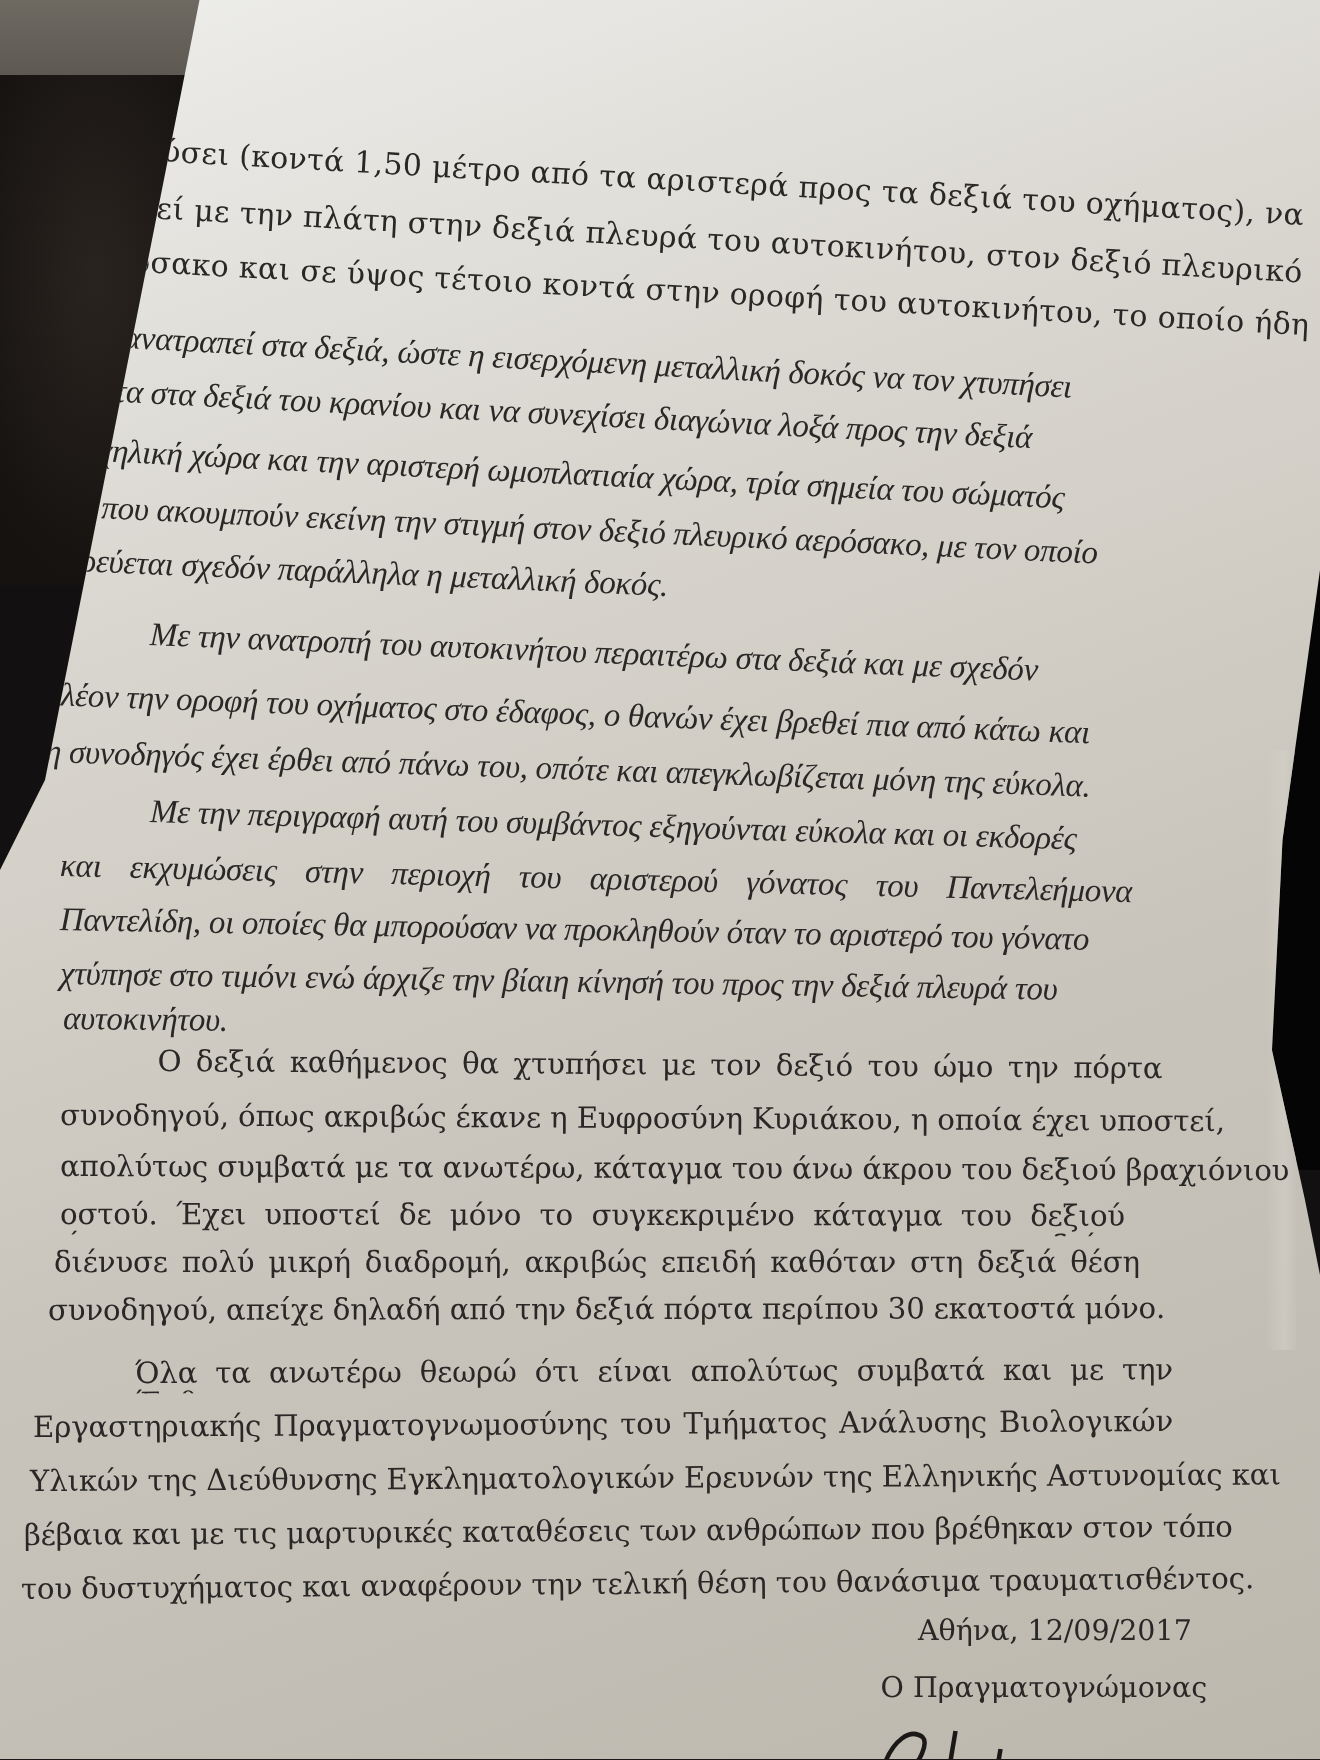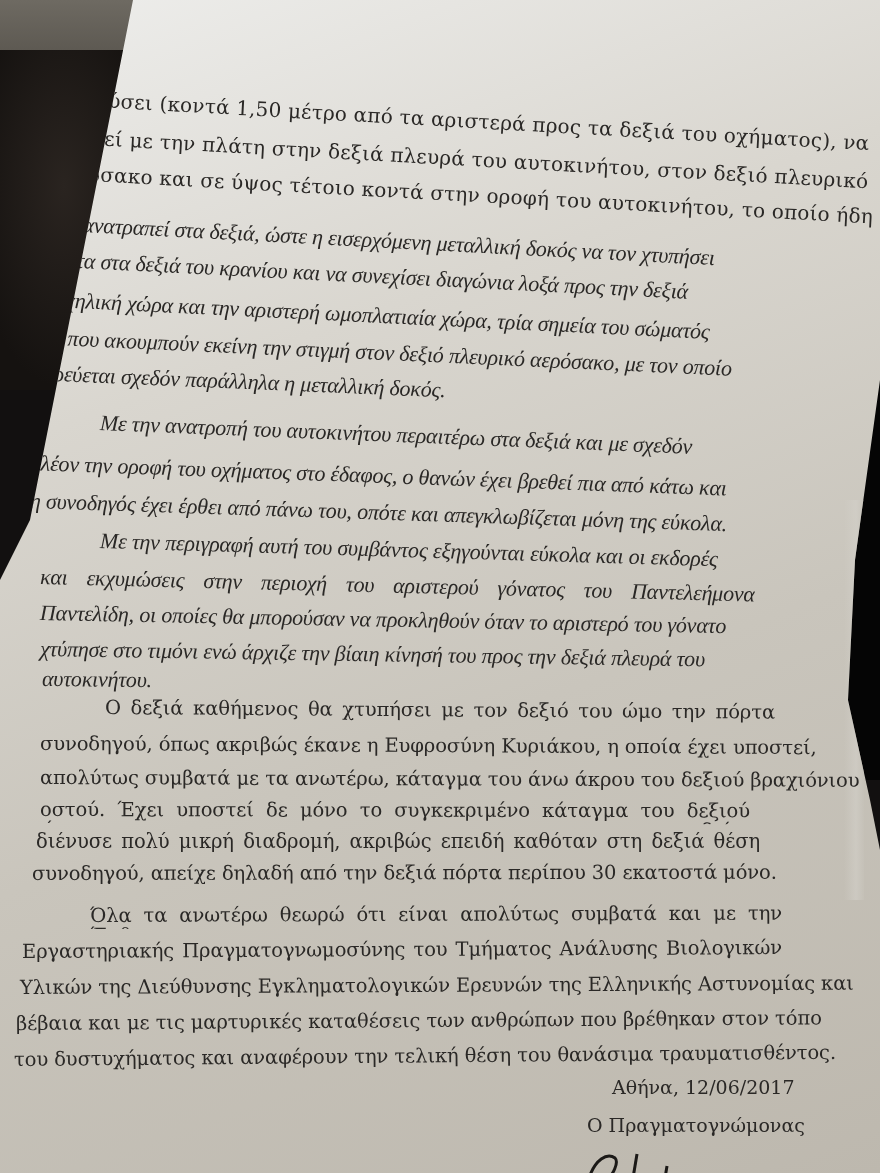--- a/index.html
+++ b/index.html
@@ -121,21 +121,21 @@
         <div class="text-line lower" style="left: 40px; top: 800px; transform: rotate(0.1deg); width: 710px; text-align: justify; text-align-last: justify; white-space: normal; height: 1.2em; overflow: hidden;">οστού. Έχει υποστεί δε μόνο το συγκεκριμένο κάταγμα του δεξιού ώμου διότι</div>
         <div class="text-line lower" style="left: 36px; top: 832px; transform: rotate(0deg); width: 724px; text-align: justify; text-align-last: justify; white-space: normal; height: 1.2em; overflow: hidden;">διένυσε πολύ μικρή διαδρομή, ακριβώς επειδή καθόταν στη δεξιά θέση του</div>
         <div class="text-line lower" style="left: 32px; top: 864px; transform: rotate(-0.1deg);">συνοδηγού, απείχε δηλαδή από την δεξιά πόρτα περίπου 30 εκατοστά μόνο.</div>
         <div class="text-line lower" style="left: 90px; top: 906px; transform: rotate(-0.2deg); width: 692px; text-align: justify; text-align-last: justify; white-space: normal; height: 1.2em; overflow: hidden;">Όλα τα ανωτέρω θεωρώ ότι είναι απολύτως συμβατά και με την Έκθεση</div>
         <div class="text-line lower" style="left: 22px; top: 942px; transform: rotate(-0.3deg); width: 760px; text-align: justify; text-align-last: justify; white-space: normal; height: 1.2em; overflow: hidden;">Εργαστηριακής Πραγματογνωμοσύνης του Τμήματος Ανάλυσης Βιολογικών</div>
         <div class="text-line lower" style="left: 20px; top: 978px; transform: rotate(-0.3deg);">Υλικών της Διεύθυνσης Εγκληματολογικών Ερευνών της Ελληνικής Αστυνομίας και</div>
         <div class="text-line lower" style="left: 16px; top: 1014px; transform: rotate(-0.4deg);">βέβαια και με τις μαρτυρικές καταθέσεις των ανθρώπων που βρέθηκαν στον τόπο</div>
         <div class="text-line lower" style="left: 14px; top: 1050px; transform: rotate(-0.5deg);">του δυστυχήματος και αναφέρουν την τελική θέση του θανάσιμα τραυματισθέντος.</div>
       </div>
 
-    <div class="sig-block" style="left:612px; top:1076px;">Αθήνα, 12/06/2017</div>
+    <div class="sig-block" style="left:612px; top:1076px;">Αθήνα, 12/09/2017</div>
     <div class="sig-block" style="left:587px; top:1114px;">Ο Πραγματογνώμονας</div>
 
     <svg class="signature" viewBox="0 0 120 40">
       <path d="M4 38 C 10 20, 22 12, 30 18 C 34 22, 28 36, 22 38" stroke="#1b1917" stroke-width="3" fill="none"></path>
       <path d="M48 38 L 52 14" stroke="#1b1917" stroke-width="3" fill="none"></path>
       <path d="M80 38 L 82 26" stroke="#1b1917" stroke-width="3" fill="none"></path>
     </svg>
   </div>
 </div>
 

